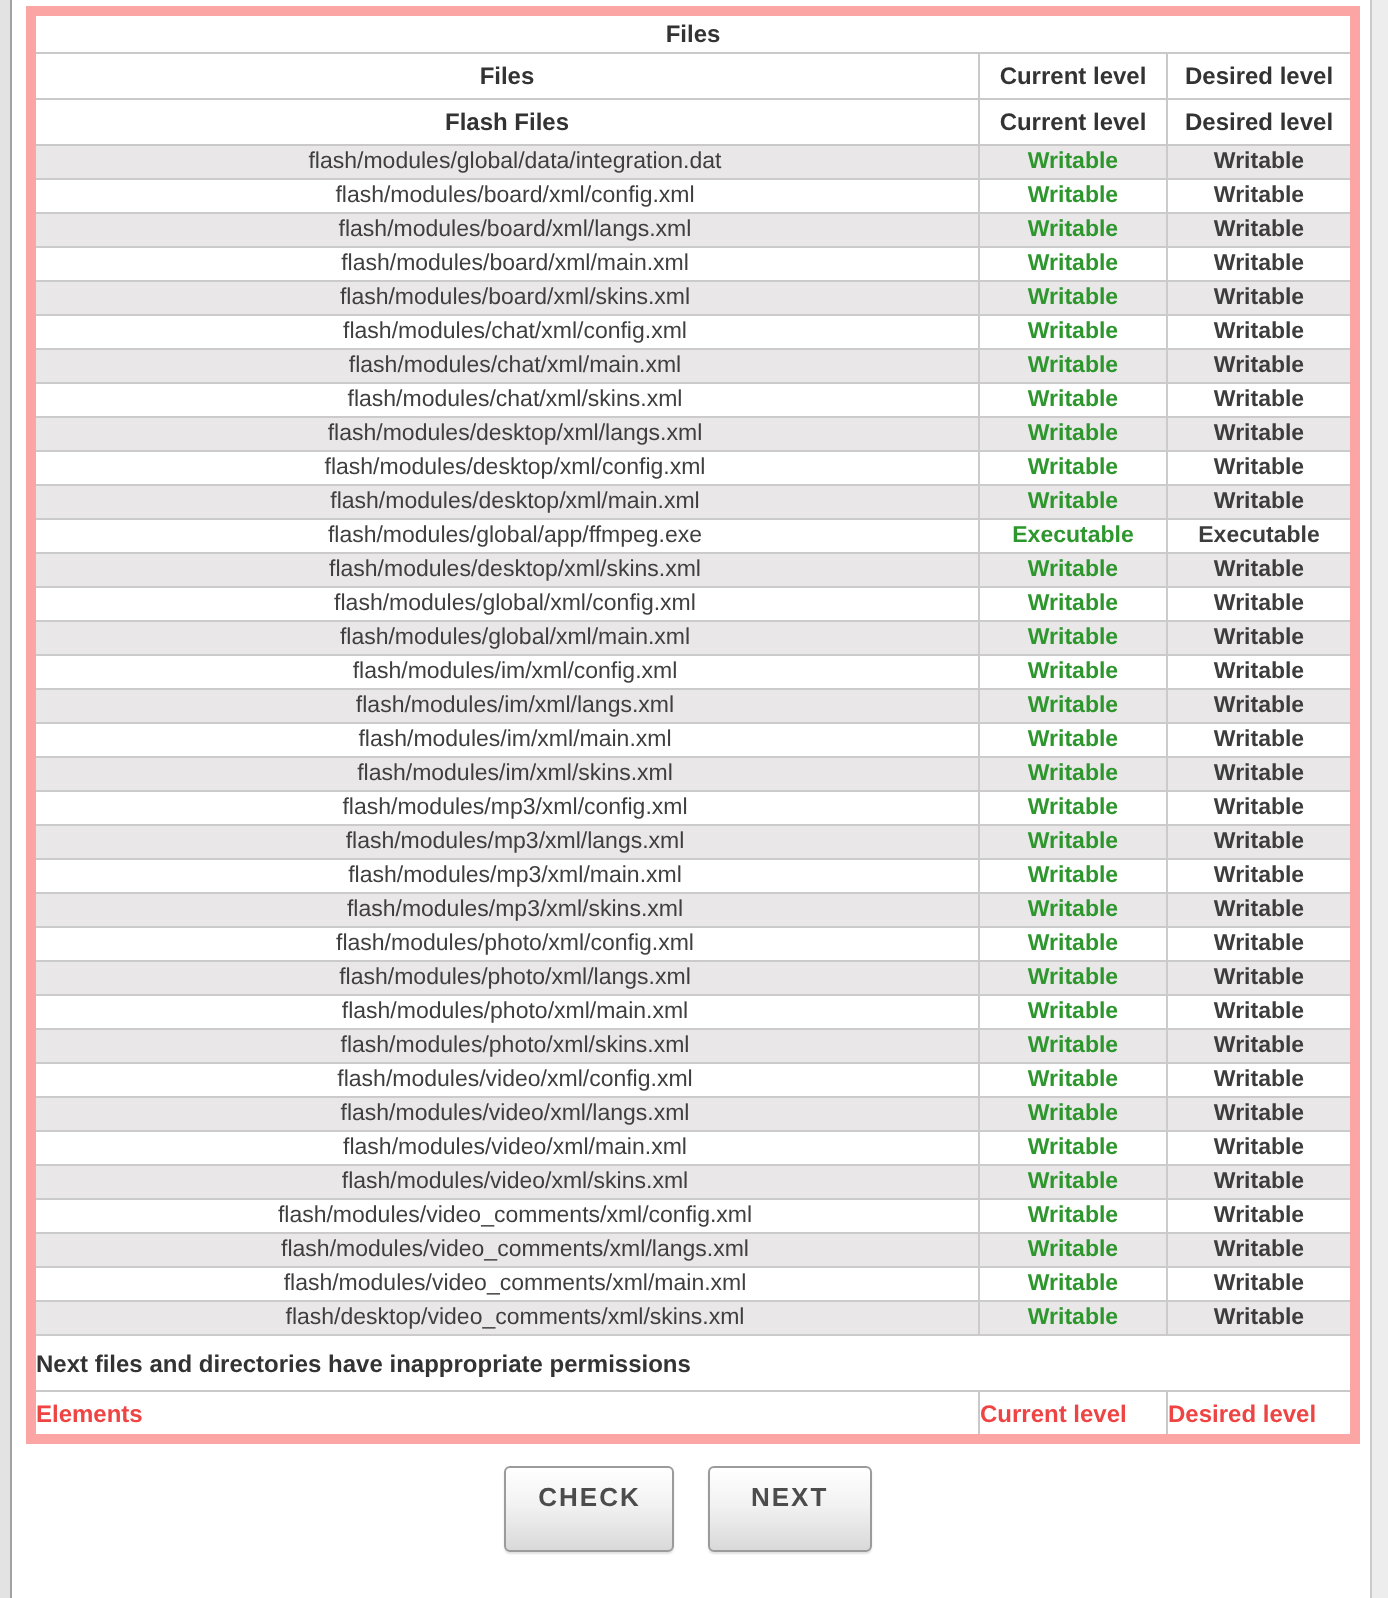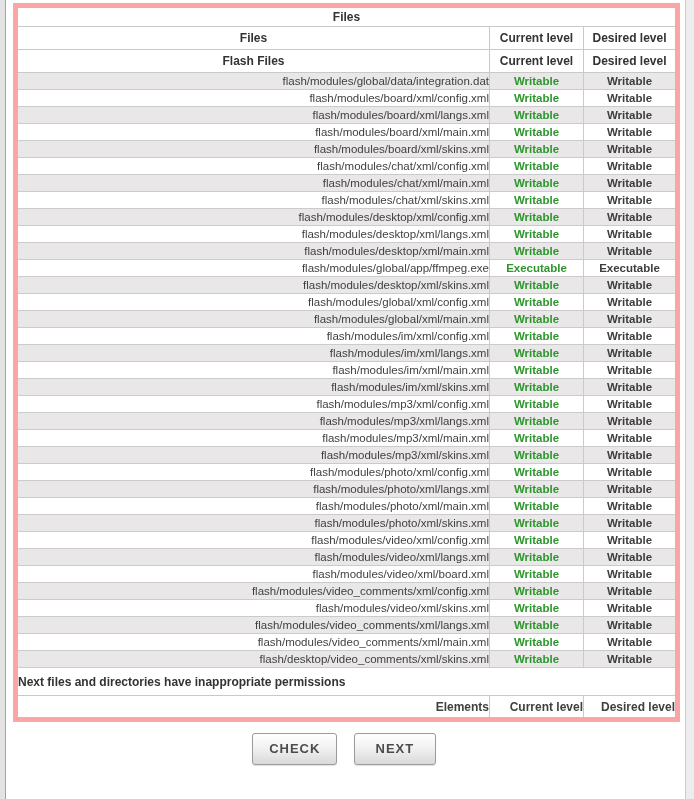--- a/index.html
+++ b/index.html
@@ -50,56 +50,56 @@
 
   tbody tr.file-row td {
     height: 17px;
     font-size: 11.5px;
     border-bottom: 1px solid #cbcbcb;
     background: #ffffff;
   }
   tbody tr.file-row:nth-of-type(odd) td { background: #e9e7e7; }
   tbody tr.file-row td.cell-file {
     padding-left: 8px;
-    text-align: right;
+    text-align: center;
     color: #3f3f3f;
     overflow: hidden; white-space: nowrap;
   }
   tbody tr.file-row td.cell-current {
     text-align: center; font-weight: bold;
     color: var(--ok-green, #2d962d);
     border-left: 1px solid #cbcbcb;
   }
   tbody tr.file-row td.cell-desired {
     text-align: center; font-weight: bold;
     color: #3d3d3d;
     border-left: 1px solid #cbcbcb;
   }
 
   tr.note-row td {
     height: 28px; text-align: left; font-weight: bold; color: #333;
     background: #ffffff;
     border-bottom: 1px solid #c9c9c9;
   }
   tr.elements-row th {
-    height: 24px; text-align: right; font-weight: bold; color: #404040;
+    height: 24px; text-align: left; font-weight: bold; color: #ef4444;
     background: #ffffff;
   }
   tr.elements-row th + th { border-left: 1px solid #c9c9c9; }
 
   .button-bar {
     width: 662px;
     margin-top: 11px;
     text-align: center;
   }
   .btn {
     display: inline-block;
     min-width: 82px;
     margin: 0 6px;
-    padding: 7px 16px 8px 16px;
+    padding: 7px 16px 19px 16px;
     font-family: "Liberation Sans", "DejaVu Sans", sans-serif;
     font-size: 13px;
     font-weight: bold;
     letter-spacing: 1px;
     color: #4c4c4c;
     text-align: center;
     background: linear-gradient(to bottom, #ffffff 0%, #f2f2f2 45%, #d9d9d9 100%);
     border: 1px solid #9b9b9b;
     border-radius: 3px;
     box-shadow: 0 1px 1px rgba(0,0,0,0.12);
@@ -179,27 +179,27 @@
     <td class="cell-desired">Writable</td>
   </tr>
 
   <tr class="file-row">
     <td class="cell-file">flash/modules/chat/xml/skins.xml</td>
     <td class="cell-current">Writable</td>
     <td class="cell-desired">Writable</td>
   </tr>
 
   <tr class="file-row">
+    <td class="cell-file">flash/modules/desktop/xml/langs.xml</td>
+    <td class="cell-current">Writable</td>
+    <td class="cell-desired">Writable</td>
+  </tr>
+
+  <tr class="file-row">
     <td class="cell-file">flash/modules/desktop/xml/config.xml</td>
-    <td class="cell-current">Writable</td>
-    <td class="cell-desired">Writable</td>
-  </tr>
-
-  <tr class="file-row">
-    <td class="cell-file">flash/modules/desktop/xml/langs.xml</td>
     <td class="cell-current">Writable</td>
     <td class="cell-desired">Writable</td>
   </tr>
 
   <tr class="file-row">
     <td class="cell-file">flash/modules/desktop/xml/main.xml</td>
     <td class="cell-current">Writable</td>
     <td class="cell-desired">Writable</td>
   </tr>
 
@@ -305,33 +305,33 @@
     <td class="cell-desired">Writable</td>
   </tr>
 
   <tr class="file-row">
     <td class="cell-file">flash/modules/video/xml/langs.xml</td>
     <td class="cell-current">Writable</td>
     <td class="cell-desired">Writable</td>
   </tr>
 
   <tr class="file-row">
-    <td class="cell-file">flash/modules/video/xml/board.xml</td>
+    <td class="cell-file">flash/modules/video/xml/main.xml</td>
+    <td class="cell-current">Writable</td>
+    <td class="cell-desired">Writable</td>
+  </tr>
+
+  <tr class="file-row">
+    <td class="cell-file">flash/modules/video/xml/skins.xml</td>
     <td class="cell-current">Writable</td>
     <td class="cell-desired">Writable</td>
   </tr>
 
   <tr class="file-row">
     <td class="cell-file">flash/modules/video_comments/xml/config.xml</td>
-    <td class="cell-current">Writable</td>
-    <td class="cell-desired">Writable</td>
-  </tr>
-
-  <tr class="file-row">
-    <td class="cell-file">flash/modules/video/xml/skins.xml</td>
     <td class="cell-current">Writable</td>
     <td class="cell-desired">Writable</td>
   </tr>
 
   <tr class="file-row">
     <td class="cell-file">flash/modules/video_comments/xml/langs.xml</td>
     <td class="cell-current">Writable</td>
     <td class="cell-desired">Writable</td>
   </tr>
 

